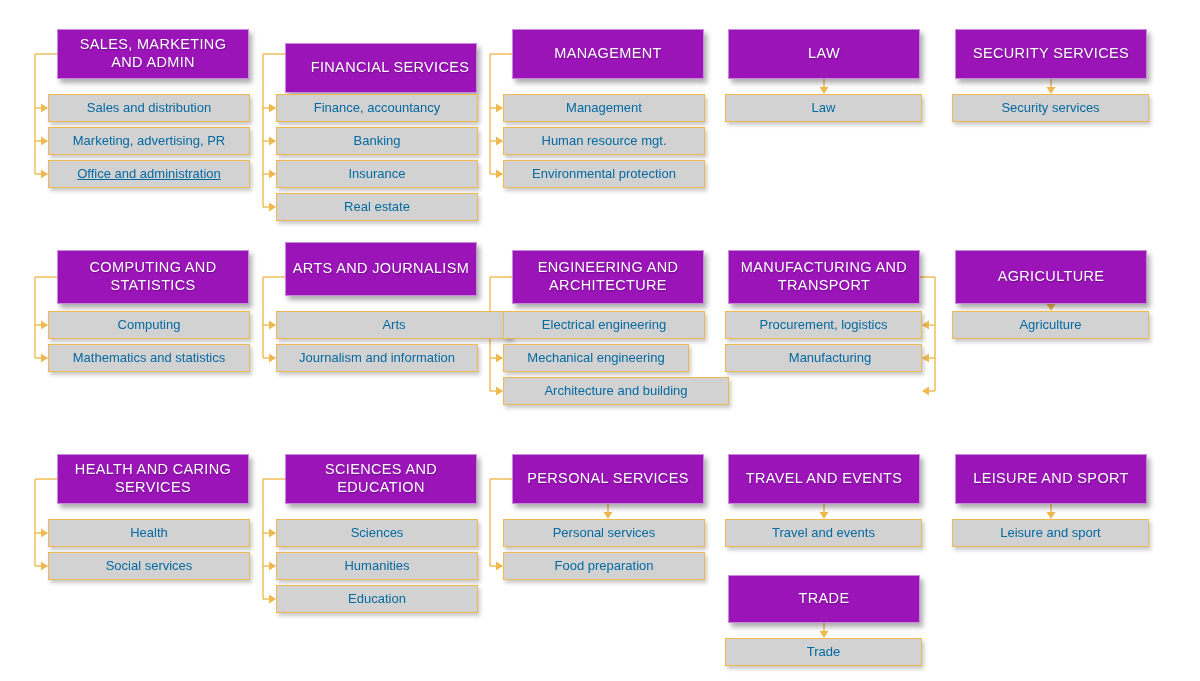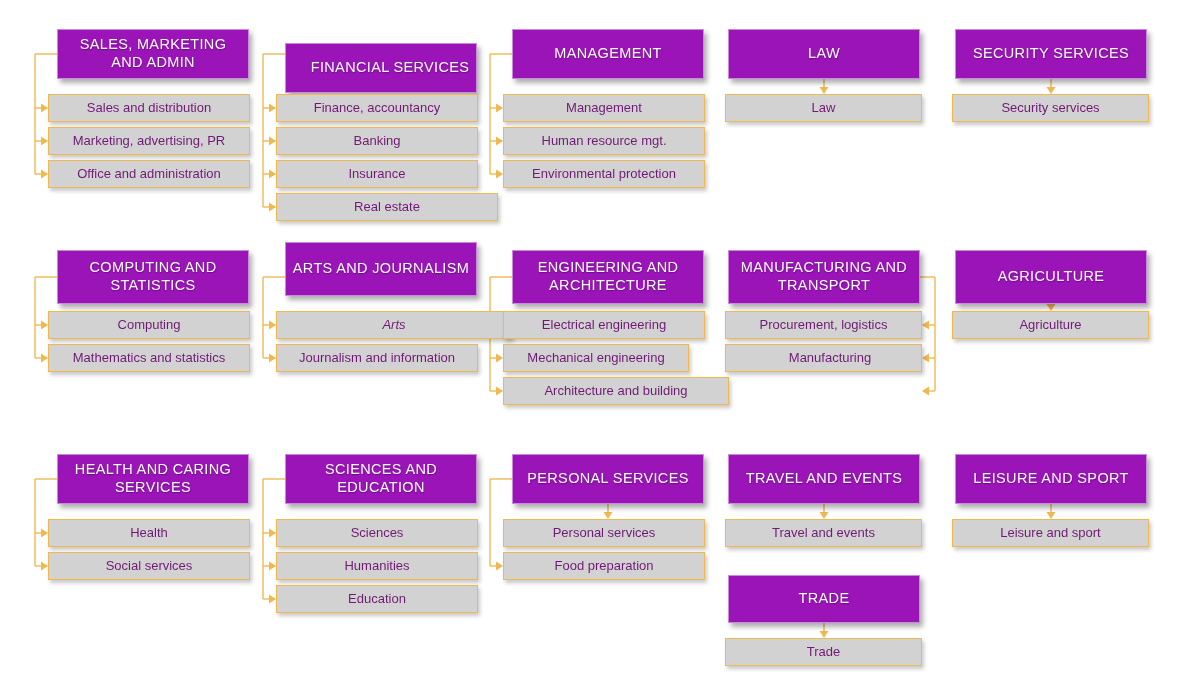--- a/index.html
+++ b/index.html
@@ -40,21 +40,21 @@
     text-shadow: 0.5px 0.8px 1.1px rgba(80,0,100,0.55);
     z-index: 3;
   }
 
   
   .leaf-box {
     position: absolute;
     box-sizing: border-box;
     background: #D2D2D2;
     border: 1px solid #EFB950;
-    color: #701a75;
+    color: #0369a1;
     font-size: 13px;
     line-height: 1.2;
     display: flex;
     align-items: center;
     justify-content: center;
     text-align: center;
     padding: 1px 5px;
     box-shadow: 2px 3px 4px rgba(0,0,0,0.22);
     z-index: 3;
   }
@@ -69,38 +69,38 @@
     overflow: visible;
   }
 </style>
 </head>
 <body>
 
 <div id="diagram">
     <div class="header-box" style="left: 57px; top: 29px; width: 192px; height: 50px;">SALES, MARKETING AND ADMIN</div>
     <div class="leaf-box" style="left: 48px; top: 94px; width: 202px; height: 28px;">Sales and distribution</div>
     <div class="leaf-box" style="left: 48px; top: 127px; width: 202px; height: 28px;">Marketing, advertising, PR</div>
-    <div class="leaf-box" style="left: 48px; top: 160px; width: 202px; height: 28px;">Office and administration</div>
+    <div class="leaf-box" style="left: 48px; top: 160px; width: 202px; height: 28px; text-decoration: underline;">Office and administration</div>
     <div class="conn" style="left: -12px; top: 23px; width: 322px; height: 177px;">
       <svg width="322" height="177">
         <line x1="69" y1="31" x2="47" y2="31" stroke="#EFB950" stroke-width="1.4"></line>
         <line x1="47" y1="31" x2="47" y2="151" stroke="#EFB950" stroke-width="1.4"></line>
         <line x1="47" y1="85" x2="59" y2="85" stroke="#EFB950" stroke-width="1.4"></line>
         <polygon points="53,80.5 60,85 53,89.5" fill="#EFB950"></polygon>
         <line x1="47" y1="118" x2="59" y2="118" stroke="#EFB950" stroke-width="1.4"></line>
         <polygon points="53,113.5 60,118 53,122.5" fill="#EFB950"></polygon>
         <line x1="47" y1="151" x2="59" y2="151" stroke="#EFB950" stroke-width="1.4"></line>
         <polygon points="53,146.5 60,151 53,155.5" fill="#EFB950"></polygon>
       </svg>
     </div>
     <div class="header-box" style="left: 285px; top: 43px; width: 192px; height: 50px; padding-left: 24px;">FINANCIAL SERVICES</div>
     <div class="leaf-box" style="left: 276px; top: 94px; width: 202px; height: 28px;">Finance, accountancy</div>
     <div class="leaf-box" style="left: 276px; top: 127px; width: 202px; height: 28px;">Banking</div>
     <div class="leaf-box" style="left: 276px; top: 160px; width: 202px; height: 28px;">Insurance</div>
-    <div class="leaf-box" style="left: 276px; top: 193px; width: 222px; height: 28px;">Real estate</div>
+    <div class="leaf-box" style="left: 276px; top: 193px; width: 202px; height: 28px;">Real estate</div>
     <div class="conn" style="left: 216px; top: 23px; width: 322px; height: 210px;">
       <svg width="322" height="210">
         <line x1="69" y1="31" x2="47" y2="31" stroke="#EFB950" stroke-width="1.4"></line>
         <line x1="47" y1="31" x2="47" y2="184" stroke="#EFB950" stroke-width="1.4"></line>
         <line x1="47" y1="85" x2="59" y2="85" stroke="#EFB950" stroke-width="1.4"></line>
         <polygon points="53,80.5 60,85 53,89.5" fill="#EFB950"></polygon>
         <line x1="47" y1="118" x2="59" y2="118" stroke="#EFB950" stroke-width="1.4"></line>
         <polygon points="53,113.5 60,118 53,122.5" fill="#EFB950"></polygon>
         <line x1="47" y1="151" x2="59" y2="151" stroke="#EFB950" stroke-width="1.4"></line>
         <polygon points="53,146.5 60,151 53,155.5" fill="#EFB950"></polygon>
@@ -147,21 +147,21 @@
       <svg width="322" height="140">
         <line x1="69" y1="33" x2="47" y2="33" stroke="#EFB950" stroke-width="1.4"></line>
         <line x1="47" y1="33" x2="47" y2="114" stroke="#EFB950" stroke-width="1.4"></line>
         <line x1="47" y1="81" x2="59" y2="81" stroke="#EFB950" stroke-width="1.4"></line>
         <polygon points="53,76.5 60,81 53,85.5" fill="#EFB950"></polygon>
         <line x1="47" y1="114" x2="59" y2="114" stroke="#EFB950" stroke-width="1.4"></line>
         <polygon points="53,109.5 60,114 53,118.5" fill="#EFB950"></polygon>
       </svg>
     </div>
     <div class="header-box" style="left: 285px; top: 242px; width: 192px; height: 54px;">ARTS AND JOURNALISM</div>
-    <div class="leaf-box" style="left: 276px; top: 311px; width: 236px; height: 28px; font-style: italic;">Arts</div>
+    <div class="leaf-box" style="left: 276px; top: 311px; width: 236px; height: 28px;">Arts</div>
     <div class="leaf-box" style="left: 276px; top: 344px; width: 202px; height: 28px;">Journalism and information</div>
     <div class="conn" style="left: 216px; top: 244px; width: 322px; height: 140px;">
       <svg width="322" height="140">
         <line x1="69" y1="33" x2="47" y2="33" stroke="#EFB950" stroke-width="1.4"></line>
         <line x1="47" y1="33" x2="47" y2="114" stroke="#EFB950" stroke-width="1.4"></line>
         <line x1="47" y1="81" x2="59" y2="81" stroke="#EFB950" stroke-width="1.4"></line>
         <polygon points="53,76.5 60,81 53,85.5" fill="#EFB950"></polygon>
         <line x1="47" y1="114" x2="59" y2="114" stroke="#EFB950" stroke-width="1.4"></line>
         <polygon points="53,109.5 60,114 53,118.5" fill="#EFB950"></polygon>
       </svg>

